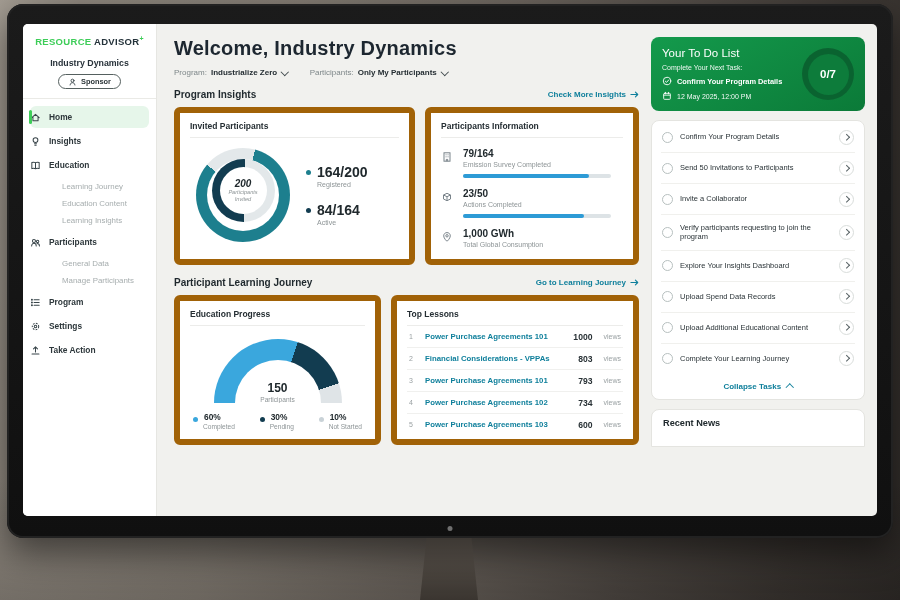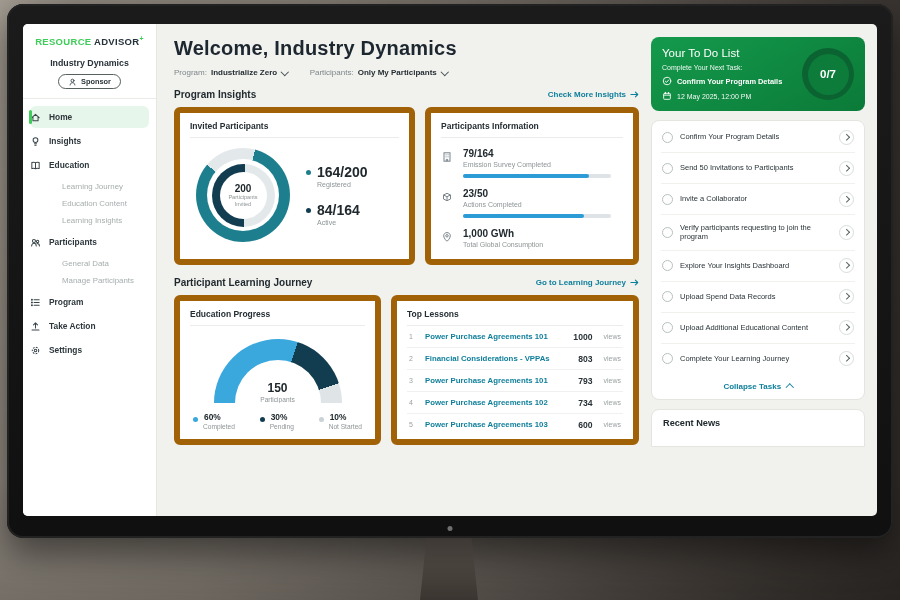--- a/index.html
+++ b/index.html
@@ -65,21 +65,21 @@
   .sec-link svg{width:9px;height:9px;}
   .cards{display:flex;gap:10px;}
   .card{background:#fff;border:6px solid #a16207;border-radius:6px;padding:8px 10px;box-sizing:border-box;}
   .card-title{font-size:8.5px;font-weight:bold;color:#252e33;padding-bottom:6px;border-bottom:1px solid #ececea;}
 
   
   .card-invited{width:241px;min-height:158px;}
   .donut-area{display:flex;align-items:center;gap:16px;padding:10px 2px 0 6px;}
   .dring1{width:94px;height:94px;border-radius:50%;display:flex;align-items:center;justify-content:center;
     background:conic-gradient(from 15deg,#1d7f8e 0 var(--reg,295deg),#e3e8ea var(--reg,295deg) 360deg);}
-  .dgap{width:72px;height:72px;border-radius:50%;background:#fff;display:flex;align-items:center;justify-content:center;}
+  .dgap{width:72px;height:72px;border-radius:50%;background:#fff;display:flex;justify-content:center;font-style:italic;}
   .dring2{width:63px;height:63px;border-radius:50%;display:flex;align-items:center;justify-content:center;
     background:conic-gradient(from 180deg,#123c50 0 var(--act,184deg),#e3e8ea var(--act,184deg) 360deg);}
   .dcenter{width:47px;height:47px;border-radius:50%;background:#fff;display:flex;flex-direction:column;
     align-items:center;justify-content:center;text-align:center;}
   .dcv{font-size:10px;font-weight:bold;color:#20292d;}
   .dcl{font-size:5.6px;color:#8d9496;line-height:1.2;width:34px;}
   .dleg{display:flex;flex-direction:column;gap:14px;}
   .dleg .row1{display:flex;align-items:center;}
   .dleg .v{font-size:14px;font-weight:bold;color:#20292d;}
   .dleg .l{font-size:7px;color:#8d9496;margin-left:11px;margin-top:1px;}
@@ -216,34 +216,34 @@
                 <path d="M4.4 3 H10 M4.4 6 H10 M4.4 9 H10"></path>
                 <circle cx="2.1" cy="3" r="0.5" fill="currentColor"></circle>
                 <circle cx="2.1" cy="6" r="0.5" fill="currentColor"></circle>
                 <circle cx="2.1" cy="9" r="0.5" fill="currentColor"></circle>
               </svg>
             </span>
           <span>Program</span>
         </div>
         <div class="nav-item">
           <span class="nicon">
-              <svg viewBox="0 0 12 12" fill="none" stroke="currentColor" stroke-width="1.1" stroke-linecap="round" stroke-linejoin="round">
-                <path d="M6 7.6 V2.2 M3.8 4.2 L6 2 L8.2 4.2 M2.2 9.8 H9.8"></path>
-              </svg>
-            </span>
-          <span>Take Action</span>
-        </div>
-        <div class="nav-item">
-          <span class="nicon">
               <svg viewBox="0 0 12 12" fill="none" stroke="currentColor" stroke-width="1.1">
                 <circle cx="6" cy="6" r="3.5" stroke-dasharray="1.9 1.4"></circle>
                 <circle cx="6" cy="6" r="1.4"></circle>
               </svg>
             </span>
           <span>Settings</span>
+        </div>
+        <div class="nav-item">
+          <span class="nicon">
+              <svg viewBox="0 0 12 12" fill="none" stroke="currentColor" stroke-width="1.1" stroke-linecap="round" stroke-linejoin="round">
+                <path d="M6 7.6 V2.2 M3.8 4.2 L6 2 L8.2 4.2 M2.2 9.8 H9.8"></path>
+              </svg>
+            </span>
+          <span>Take Action</span>
         </div>
       </div>
 
       <div class="main">
         <div class="welcome">Welcome, Industry Dynamics</div>
 
         <div class="filters">
           <div class="fgroup">
             <span class="flabel">Program:</span>
             <span class="fvalue">Industrialize Zero</span>

